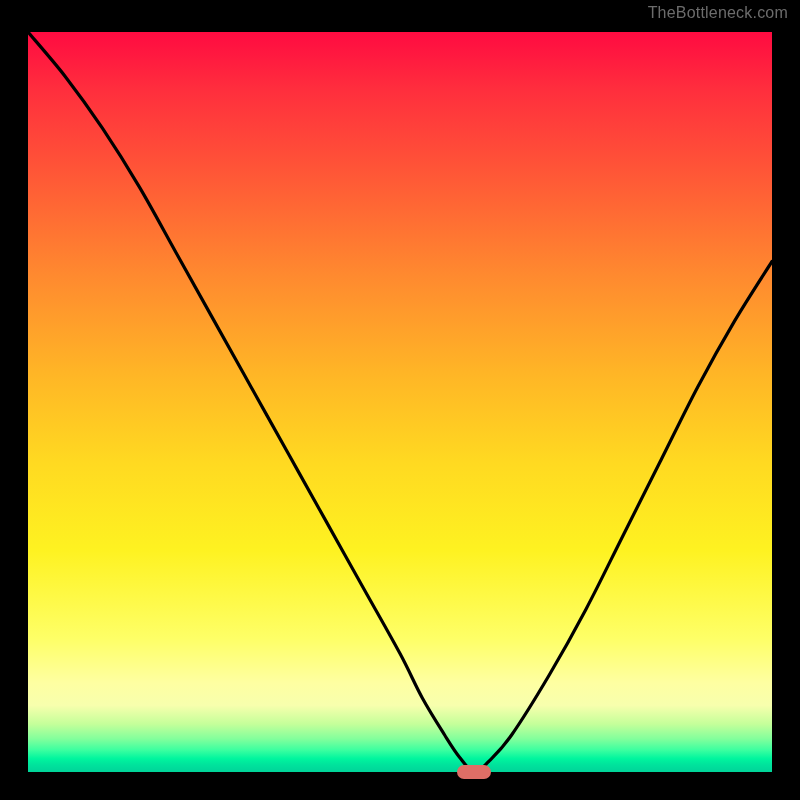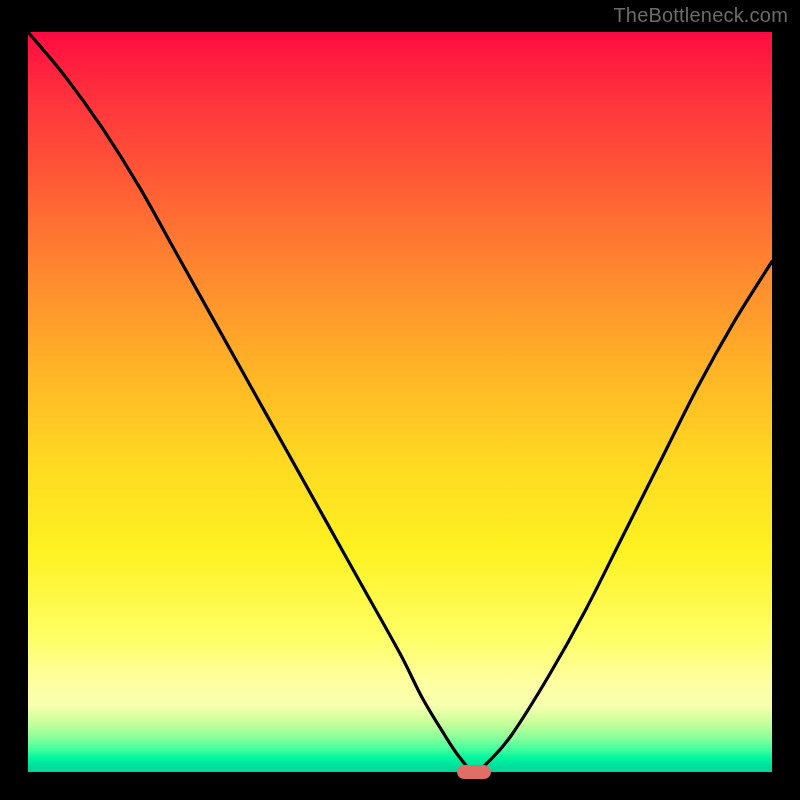--- a/index.html
+++ b/index.html
@@ -17,21 +17,21 @@
     top: 0;
     width: 800px;
     height: 800px;
     background: #000;
   }
   .watermark {
     position: absolute;
     top: 4px;
     right: 12px;
     color: #6c6c6c;
-    font-size: 20px;
+    font-size: 16px;
     font-weight: 400;
     letter-spacing: 0.2px;
   }
   .plot {
     position: absolute;
     left: 28px;
     top: 32px;
     width: 744px;
     height: 740px;
   }

